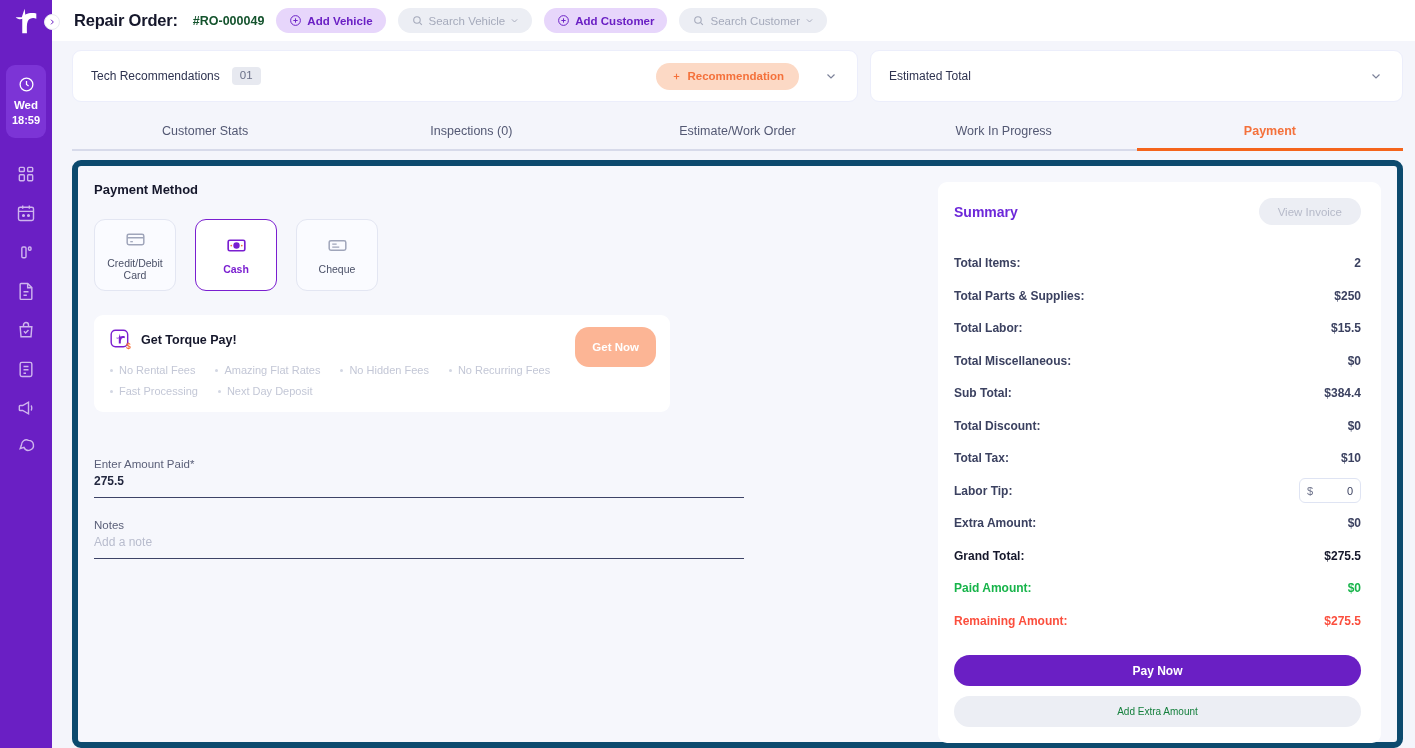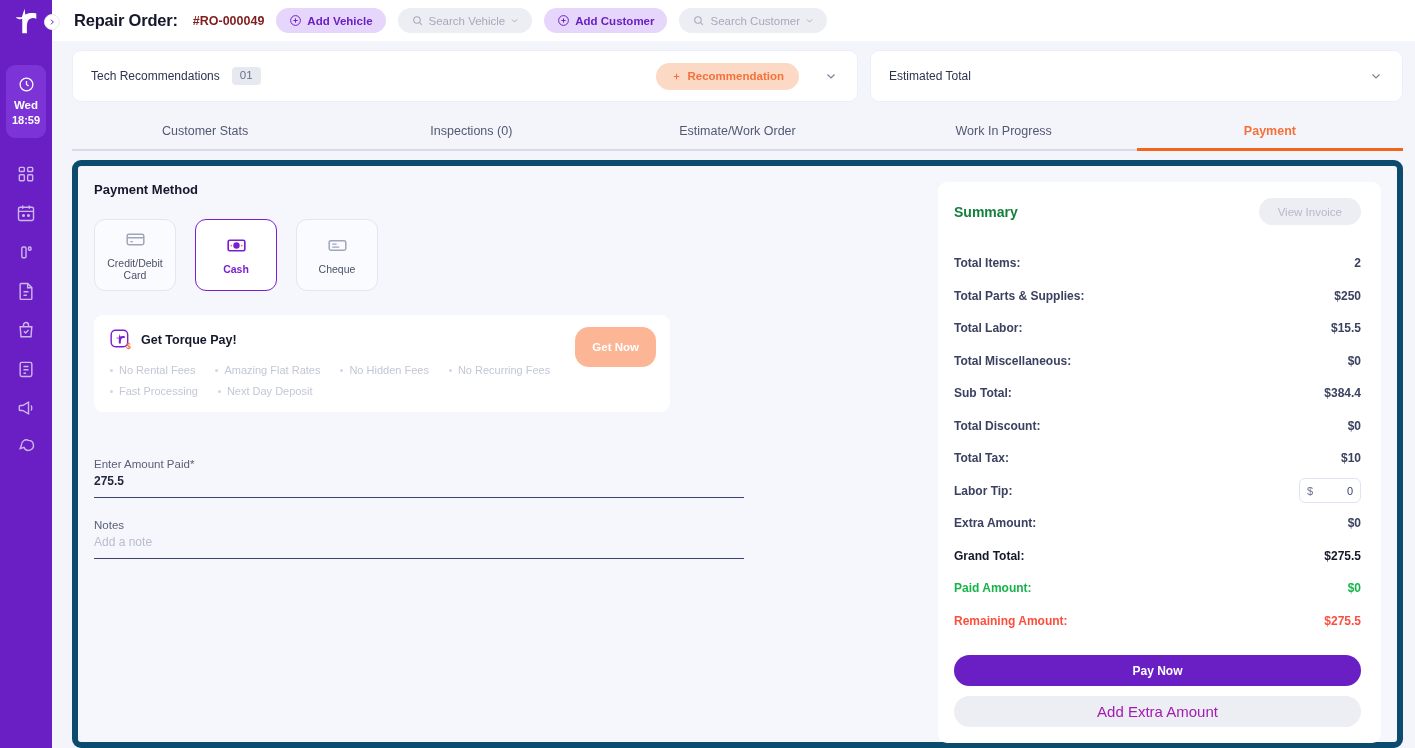--- a/index.html
+++ b/index.html
@@ -34,21 +34,21 @@
 
   
   .main { flex: 1; display: flex; flex-direction: column; min-width: 0; background: #f4f5fb; }
 
   
   .topbar {
     height: 41px; background: #ffffff; display: flex; align-items: center;
     padding-left: 22px; gap: 12px; flex: 0 0 41px;
   }
   .ro-title { font-size: 16.5px; font-weight: bold; color: #15172b; letter-spacing: -.2px; }
-  .ro-num { font-size: 12.5px; font-weight: bold; color: #7f1d1d; margin-left: 3px; }
+  .ro-num { font-size: 12.5px; font-weight: bold; color: #14532d; margin-left: 3px; }
   .pill {
     height: 25px; border-radius: 13px; display: inline-flex; align-items: center;
     gap: 5px; padding: 0 13px; font-size: 11.5px; font-weight: bold; cursor: pointer;
     white-space: nowrap; border: none; text-align: center;
   }
   .pill-solid { background: #e7d6fb; color: #6a1fc4; }
   .pill-ghost { background: #eceef4; color: #a5aabb; font-weight: normal; }
   .pill .ic { width: 13px; height: 13px; display: block; }
   .chev { width: 9px; height: 9px; display: block; }
 
@@ -144,21 +144,21 @@
   .field-spacer { height: 21px; }
   .field-line.note { font-weight: normal; }
   .field-line.note::placeholder { color: #b8bccd; font-weight: normal; }
 
   
   .summary {
     width: 443px; flex: 0 0 443px; background: #ffffff; border-radius: 9px;
     padding: 16px 20px 16px 16px; align-self: flex-start; margin-top: 0;
   }
   .sum-head { display: flex; align-items: center; justify-content: space-between; }
-  .sum-title { font-size: 14px; font-weight: bold; color: #15803d; }
+  .sum-title { font-size: 14px; font-weight: bold; color: #6d28d9; }
   .view-invoice {
     background: #eceef4; color: #b6bac9; border: none; border-radius: 14px;
     height: 27px; padding: 0 19px; font-size: 11.5px; cursor: pointer;
     font-family: "Liberation Sans", sans-serif;
   }
   .sum-rows { margin-top: 22px; }
   .sum-row {
     display: flex; align-items: center; justify-content: space-between; height: 32.5px;
   }
   .sum-key { font-size: 12px; color: #3b4160; font-weight: bold; }
@@ -175,21 +175,21 @@
     border: none; outline: none; width: 100%; text-align: right;
     font-size: 11px; color: #3b4160; font-family: "Liberation Sans", sans-serif; background: transparent;
   }
   .pay-now {
     margin-top: 18px; width: 100%; height: 31px; border-radius: 16px; border: none;
     background: #6a1fc4; color: #ffffff; font-size: 12px; font-weight: bold; cursor: pointer;
     font-family: "Liberation Sans", sans-serif;
   }
   .add-extra {
     margin-top: 10px; width: 100%; height: 31px; border-radius: 16px; border: none;
-    background: #eceef4; color: #a21caf; font-size: 15px; cursor: pointer;
+    background: #eceef4; color: #15803d; font-size: 10px; cursor: pointer;
     font-family: "Liberation Sans", sans-serif;
   }
 </style>
 </head>
 <body>
 
 <div class="app">
 
   <div class="sidebar">
     <div class="logo-zone">

